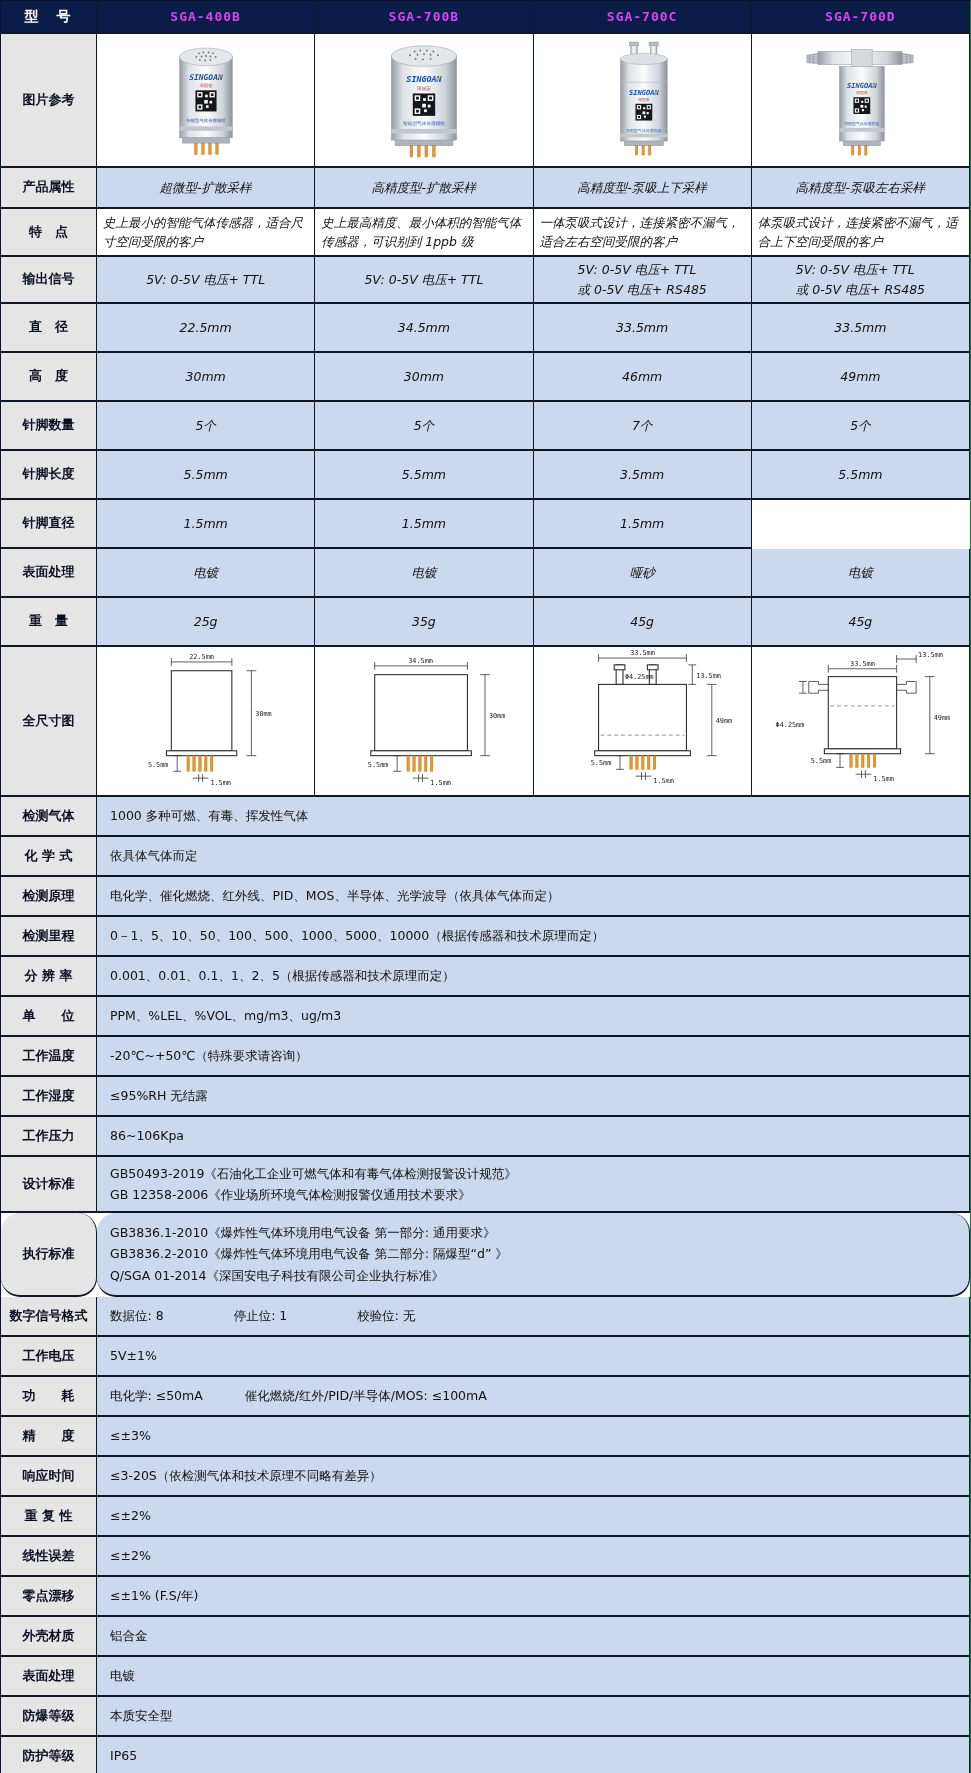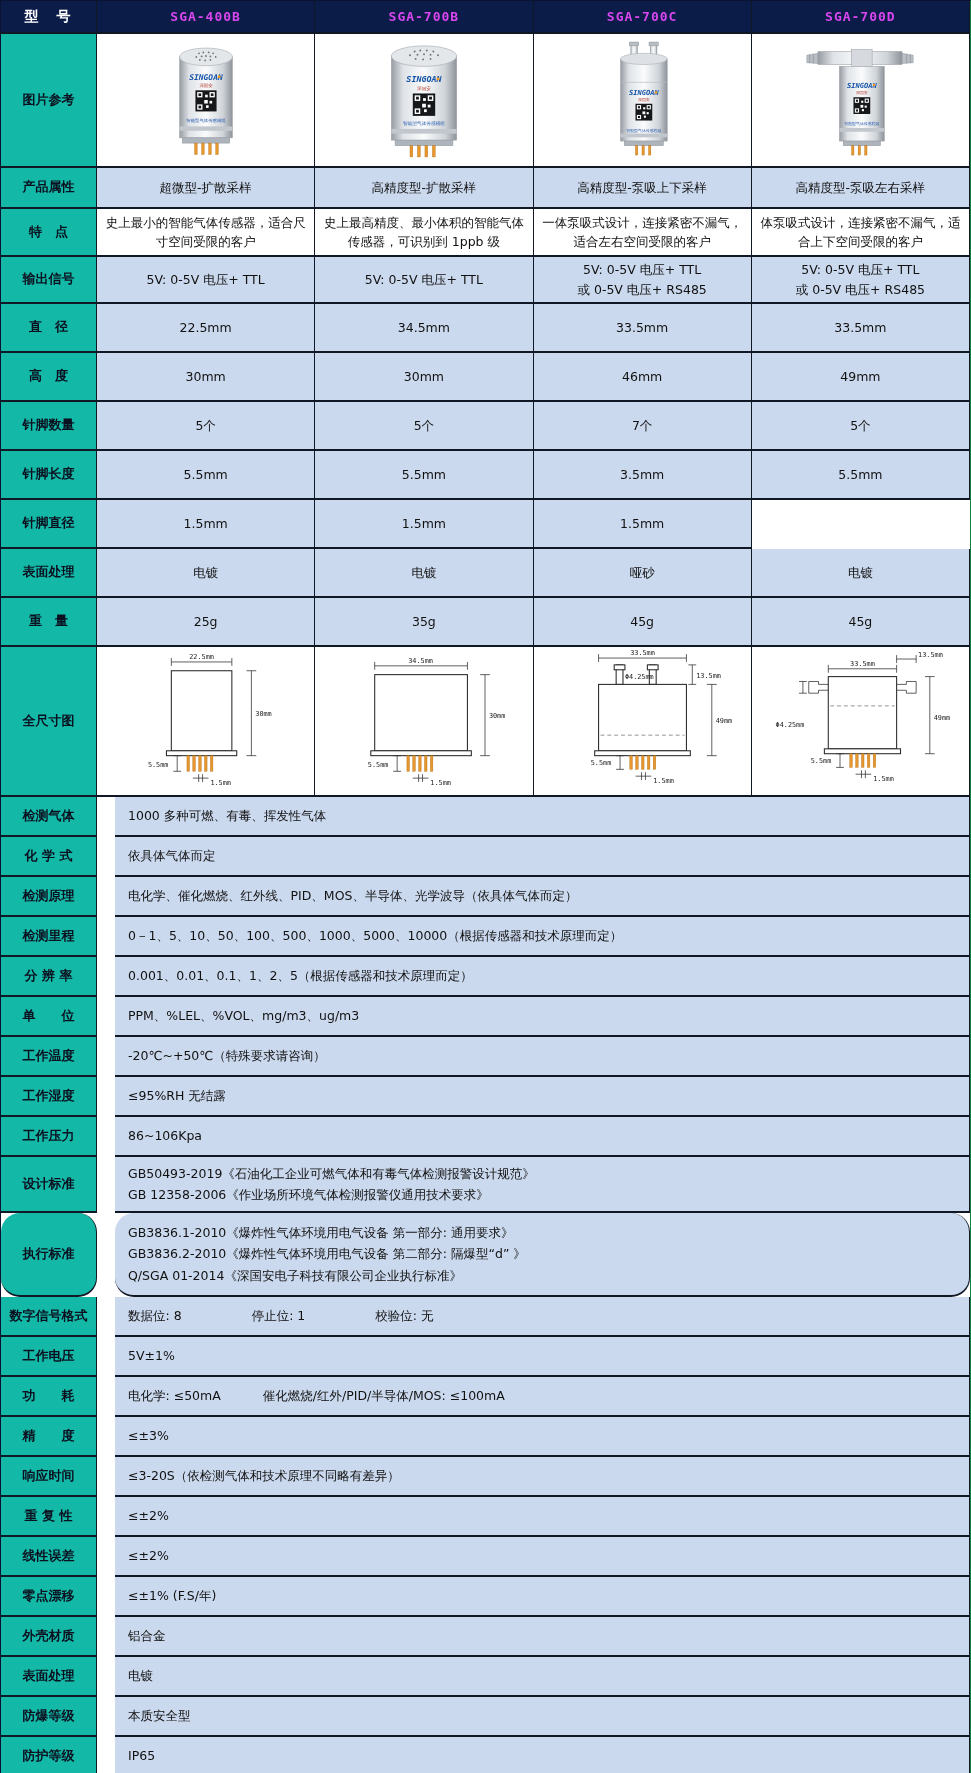--- a/index.html
+++ b/index.html
@@ -5,26 +5,26 @@
   html,body{margin:0;padding:0;background:#fff;}
   body{width:971px;font-family:"DejaVu Sans","Liberation Sans",sans-serif;color:#111;}
   .tbl{width:971px;box-sizing:border-box;border-left:1px solid #0a1430;border-top:1px solid #0a1430;border-right:1px solid #15803d;}
   .row{display:grid;grid-template-columns:96px 1fr 1fr 1fr 1fr;}
   .srow{display:grid;grid-template-columns:96px 1fr;}
   .cell{box-sizing:border-box;border-right:1px solid #101826;border-bottom:2px solid #101826;
         display:flex;align-items:center;justify-content:center;}
   .hcell{background:#0c1c49;color:#d946ef;font-weight:bold;font-size:13px;letter-spacing:1px;
          font-family:"DejaVu Sans Mono","DejaVu Sans",monospace;}
   .hlbl{background:#0c1c49;color:#fff;font-weight:bold;font-size:14px;letter-spacing:2px;}
-  .lbl{background:#14b8a6;font-weight:bold;font-size:13px;color:#0b1020;text-align:center;line-height:1.25;padding:2px;}
-  .cval{background:#cbd9ee;font-size:12.5px;text-align:center;padding:3px 6px;line-height:1.55;}
+  .lbl{background:#e5e5e5;font-weight:bold;font-size:13px;color:#0b1020;text-align:center;line-height:1.25;padding:2px;}
+  .cval{background:#cbd9ee;font-size:12.5px;text-align:left;padding:3px 6px;line-height:1.55;font-style:italic;}
   .wval{background:#ffffff;}
   .pre{white-space:pre-line;}
   .sval{background:#cbd9ee;font-size:12.5px;justify-content:flex-start;text-align:left;
-        padding:4px 10px 4px 13px;line-height:1.7;margin-left:18px;}
+        padding:4px 10px 4px 13px;line-height:1.7;}
   .h-header{height:33px;}
   .h-photo{height:134px;}
   .h-attr{height:41px;}
   .h-feat{height:48px;}
   .h-sig{height:47px;}
   .h-std{height:49px;}
   .h-diag{height:150px;}
   .h-spec{min-height:40px;}
   .h-spec2{min-height:56px;}
   .h-spec3{min-height:84px;border-radius:19px;}

